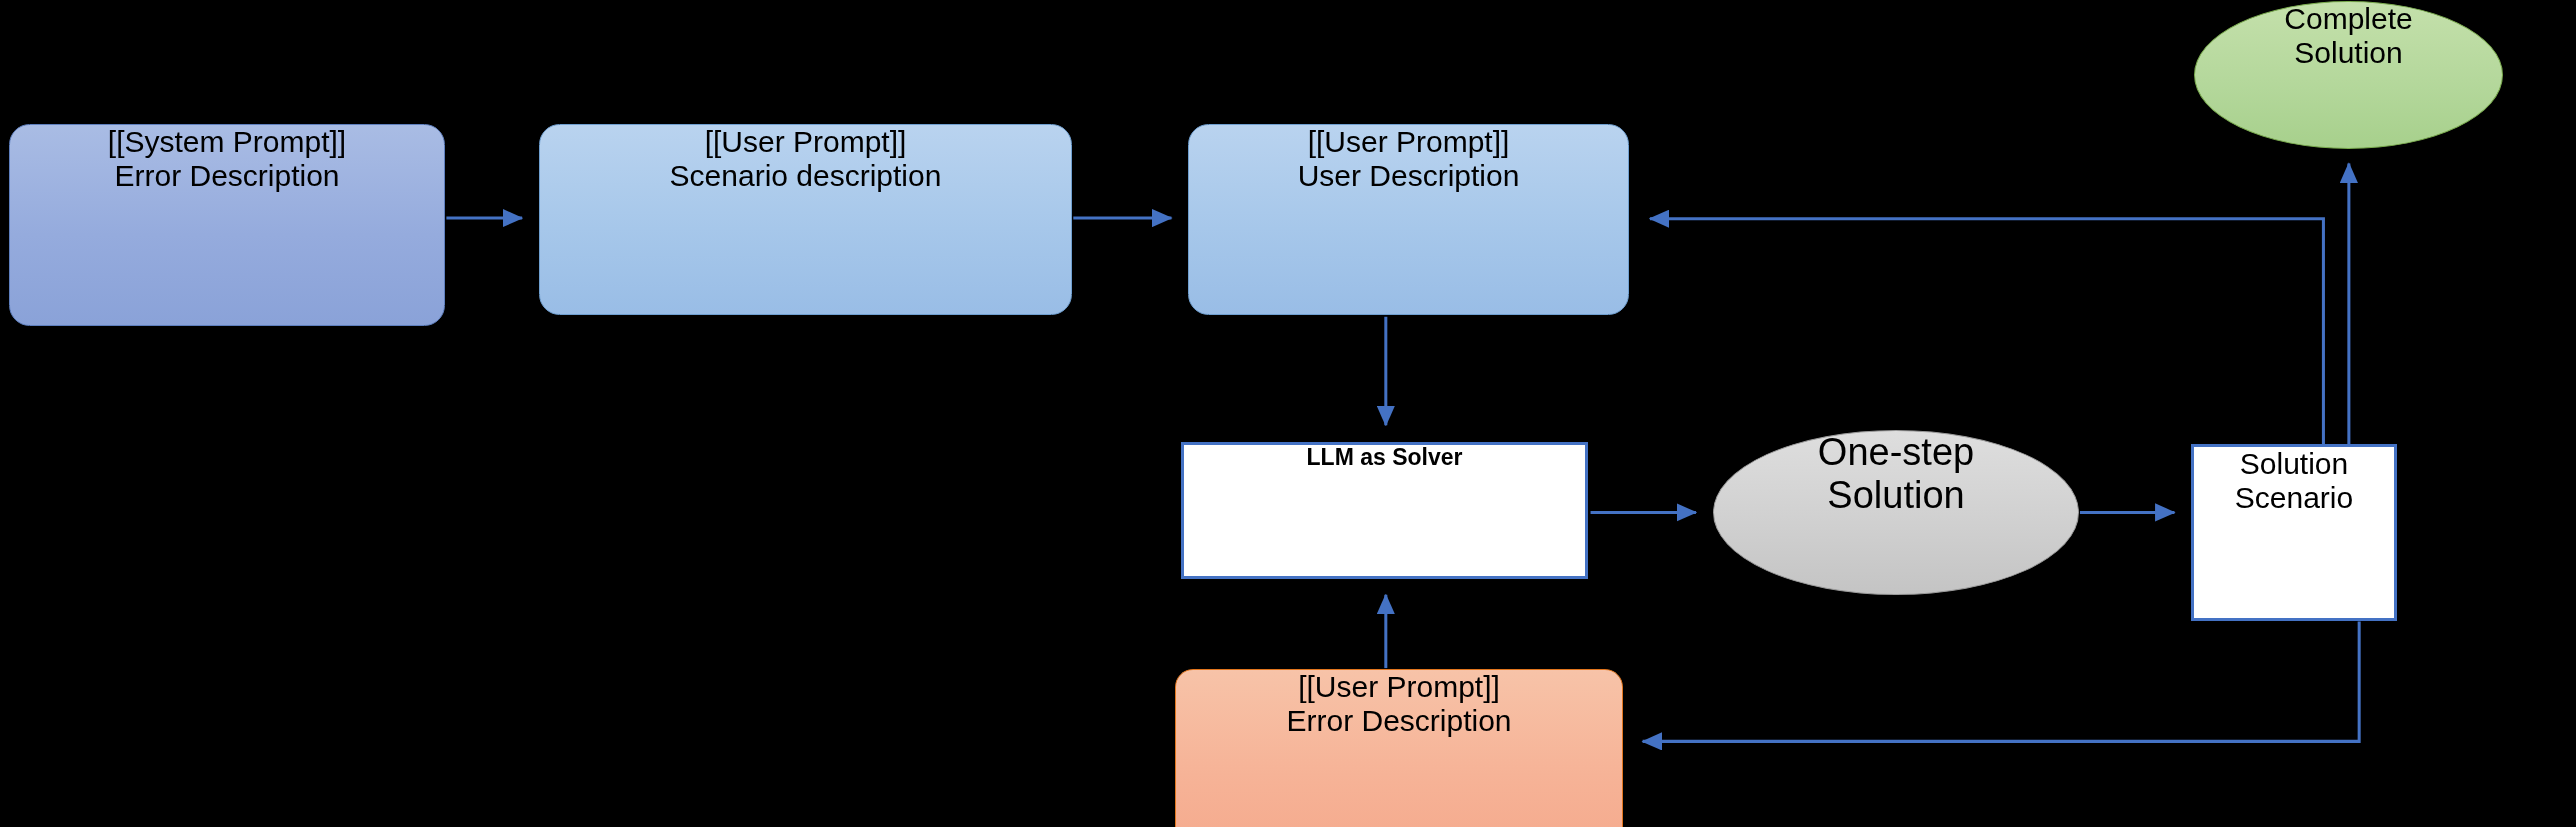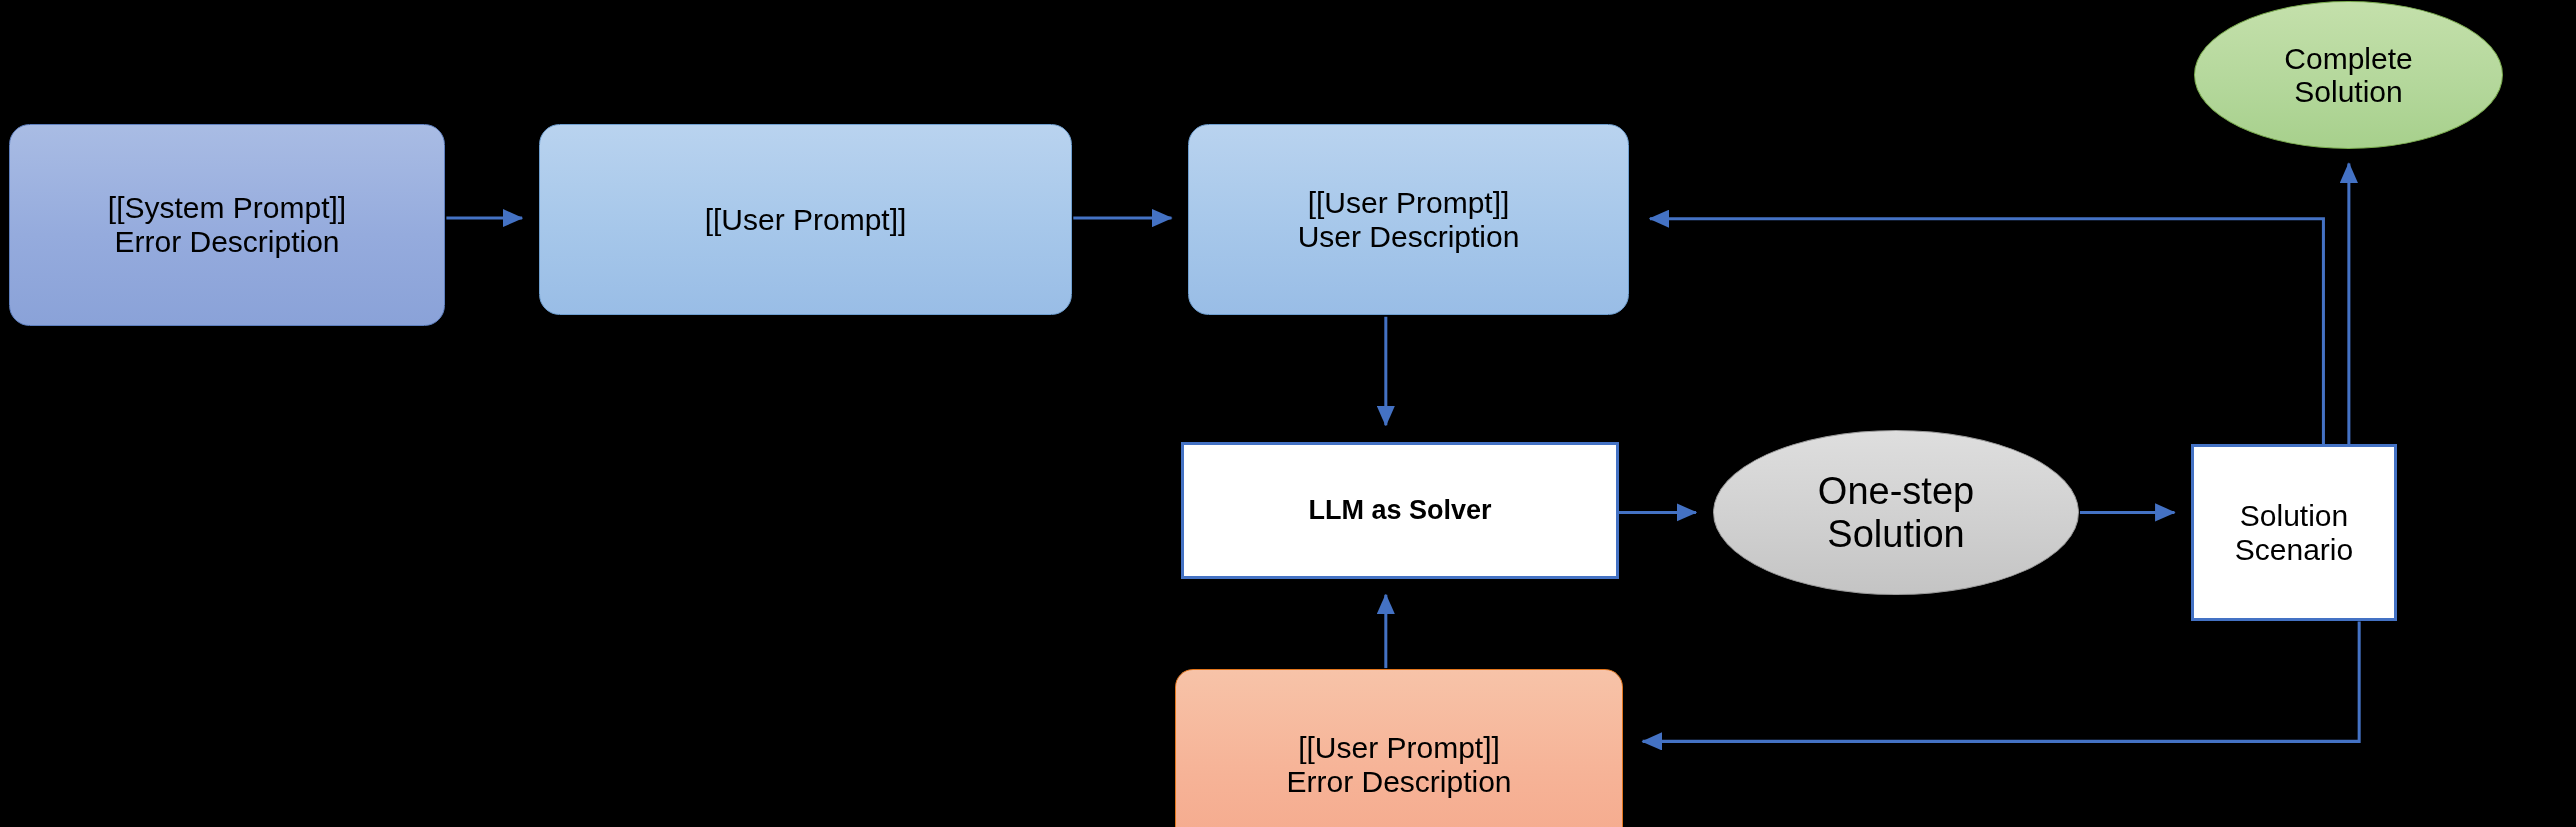--- a/index.html
+++ b/index.html
@@ -1,40 +1,40 @@
 <!DOCTYPE html>
 <html style="font-size:9.7px"><head>
 <meta charset="utf-8">
 <style>
   html,body{margin:0;padding:0;background:#000;}
   #stage{position:relative;width:2576px;height:828px;background:#000;overflow:hidden;
          font-family:"Liberation Sans", sans-serif;}
   .node{position:absolute;box-sizing:border-box;display:flex;flex-direction:column;
-        align-items:center;justify-content:center;text-align:center;color:#000;
+        align-items:center;justify-content:flex-start;text-align:center;color:#000;
         line-height:1.12;}
   .node .ln{display:block;white-space:nowrap;}
 
   
   .rbox{border-radius:20.6px;}
   #n-system{left:9px;top:124px;width:436px;height:202px;
      background:linear-gradient(180deg,#a9bce4 0%,#95abdd 55%,#8aa2d8 100%);
      border:1.2px solid #5e7fbe;font-size:30px;}
   #n-scenario{left:539px;top:124px;width:533px;height:191px;
      background:linear-gradient(180deg,#b9d3ef 0%,#a6c7ea 55%,#99bde6 100%);
      border:1.2px solid #6f9fd0;font-size:30px;}
   #n-step{left:1188px;top:124px;width:441px;height:191px;
      background:linear-gradient(180deg,#b9d3ef 0%,#a6c7ea 55%,#99bde6 100%);
      border:1.2px solid #6f9fd0;font-size:30px;}
   #n-error{left:1175px;top:669px;width:448px;height:191px;
      background:linear-gradient(180deg,#f7c3a8 0%,#f6b397 55%,#f5a98c 100%);
      border:1.2px solid #e2761e;border-radius:18px;font-size:30px;}
 
   
-  #n-llm{left:1181px;top:442px;width:438px;height:137px;background:#ffffff;
-     border:3.6px solid #4472c4;font-size:27px;font-weight:bold;}
+  #n-llm{left:1181px;top:442px;width:407px;height:137px;background:#ffffff;
+     border:3.6px solid #4472c4;font-size:23px;font-weight:bold;}
   #n-checker{left:2191px;top:444px;width:206px;height:177px;background:#ffffff;
      border:3.6px solid #4472c4;font-size:30px;}
 
   
   #n-onestep{left:1713px;top:430px;width:366px;height:165px;border-radius:50%;
      background:linear-gradient(180deg,#dedede 0%,#cfcfcf 60%,#c4c4c4 100%);
      border:1.2px solid #9a9a9a;font-size:38px;}
   #n-complete{left:2194px;top:1.2px;width:309px;height:148px;border-radius:50%;
      background:linear-gradient(180deg,#c4e0ab 0%,#b3d79a 60%,#a7d08c 100%);
      border:1.8px solid #7aab4e;font-size:30px;}
@@ -93,20 +93,21 @@
     </g>
   </svg>
 
   <div class="node rbox" id="n-system">
     <span class="ln">[[System Prompt]]</span>
     <span class="ln">Error Description</span>
   </div>
 
   <div class="node rbox" id="n-scenario">
     <span class="ln">[[User Prompt]]</span>
+    <span class="ln">Scenario description</span>
   </div>
 
   <div class="node rbox" id="n-step">
     <span class="ln">[[User Prompt]]</span>
     <span class="ln">User Description</span>
   </div>
 
   <div class="node" id="n-llm">
     <span class="ln">LLM as Solver</span>
   </div>

